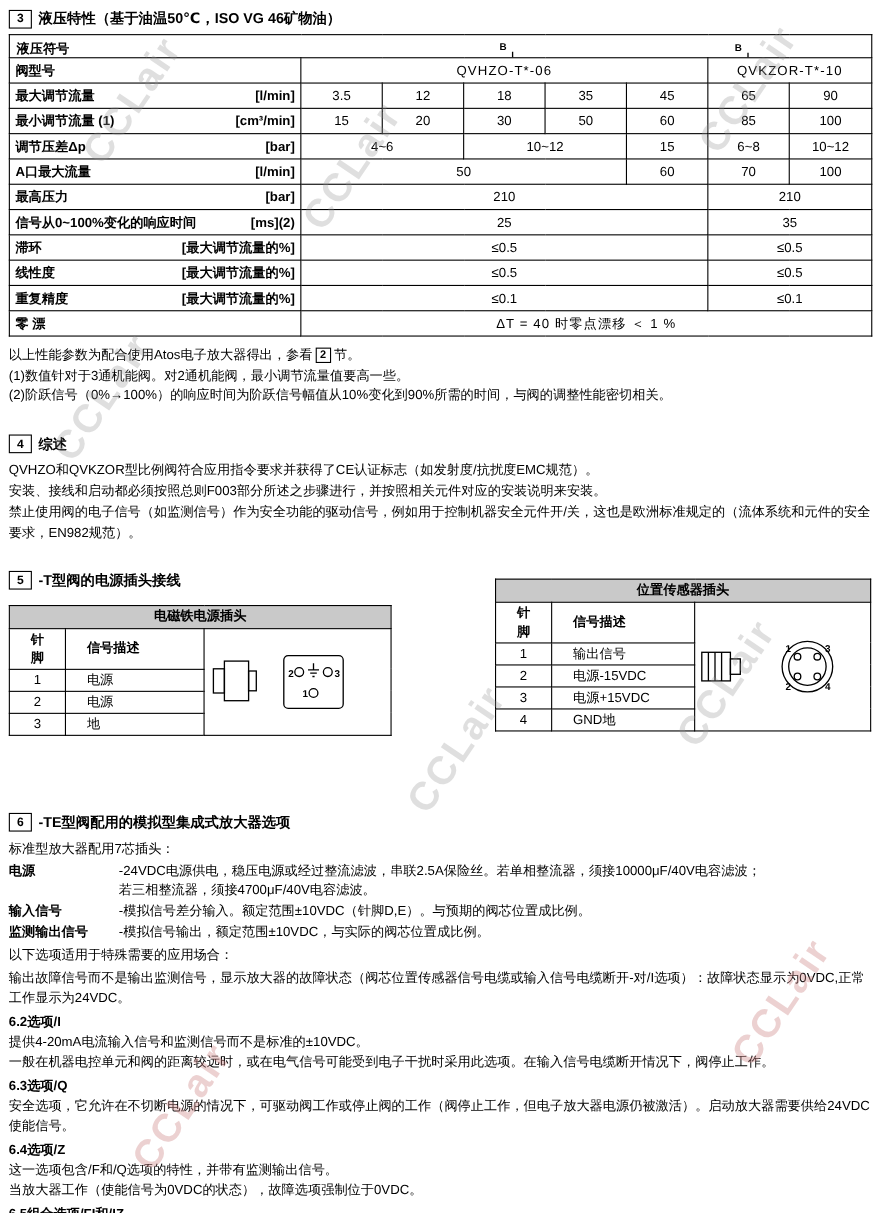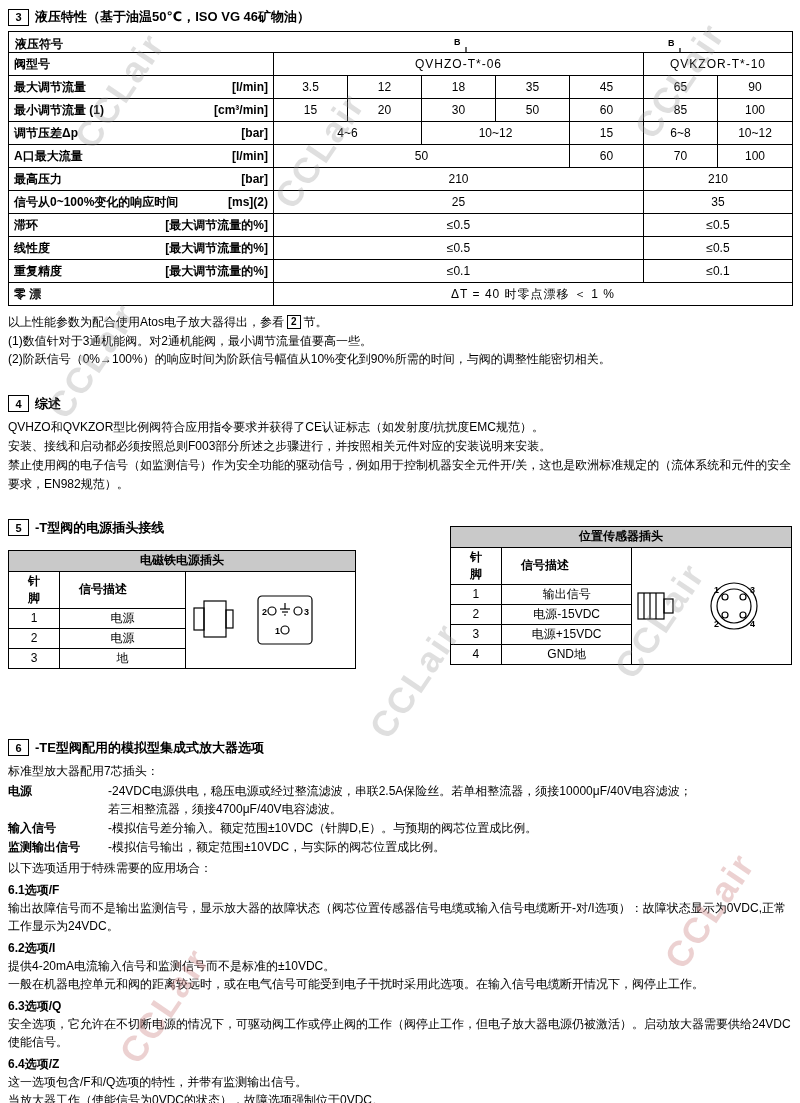--- a/index.html
+++ b/index.html
@@ -42,21 +42,21 @@
   .s4 p{font-size:12px;line-height:1.6;margin:0}
   
   .s5{margin-top:24px}
   .s5-row{display:flex;align-items:flex-start}
   table.pin{border-collapse:collapse;table-layout:fixed;border:1.5px solid #000;font-size:12px}
   .pin th,.pin td{border:1px solid #000;height:17px;padding:1px 19px}
   .pin .pin-title{background:#c9c9c9;text-align:center;font-weight:bold;height:18px}
   .pin .pin-h{font-weight:bold;text-align:left}
   .pin .pin-h.ctr{text-align:right}
   .pin .pin-num{text-align:center}
-  .pin .pin-desc{text-align:center}
+  .pin .pin-desc{text-align:left}
   .pin .diag{padding:2px;vertical-align:middle}
   .pin-left{margin-top:8px}
   .pin-right{margin-left:94px;margin-top:-16px}
   
   .s6{margin-top:70px}
   .s6-body{font-size:12px;line-height:1.5}
   .s6-intro{margin:2px 0 2px 0}
   .spec-line{display:flex;margin:1px 0}
   .sl-label{flex:0 0 100px;font-weight:bold}
   .sl-text{flex:1;white-space:pre-line}
@@ -422,21 +422,20 @@
               <span class="sl-label">输入信号</span>
               <span class="sl-text">-模拟信号差分输入。额定范围±10VDC（针脚D,E）。与预期的阀芯位置成比例。</span>
             </div>
             <div class="spec-line">
               <span class="sl-label">监测输出信号</span>
               <span class="sl-text">-模拟信号输出，额定范围±10VDC，与实际的阀芯位置成比例。</span>
             </div>
           </div>
         <div class="s6-note">以下选项适用于特殊需要的应用场合：</div>
         <div>
-            <div class="opt-h">6.1选项/F</div>
             <div class="opt-b">输出故障信号而不是输出监测信号，显示放大器的故障状态（阀芯位置传感器信号电缆或输入信号电缆断开-对/I选项）：故障状态显示为0VDC,正常工作显示为24VDC。</div>
             <div class="opt-h">6.2选项/I</div>
             <div class="opt-b">提供4-20mA电流输入信号和监测信号而不是标准的±10VDC。
 一般在机器电控单元和阀的距离较远时，或在电气信号可能受到电子干扰时采用此选项。在输入信号电缆断开情况下，阀停止工作。</div>
             <div class="opt-h">6.3选项/Q</div>
             <div class="opt-b">安全选项，它允许在不切断电源的情况下，可驱动阀工作或停止阀的工作（阀停止工作，但电子放大器电源仍被激活）。启动放大器需要供给24VDC使能信号。</div>
             <div class="opt-h">6.4选项/Z</div>
             <div class="opt-b">这一选项包含/F和/Q选项的特性，并带有监测输出信号。
 当放大器工作（使能信号为0VDC的状态），故障选项强制位于0VDC。</div>
             <div class="opt-h">6.5组合选项/FI和/IZ</div>

